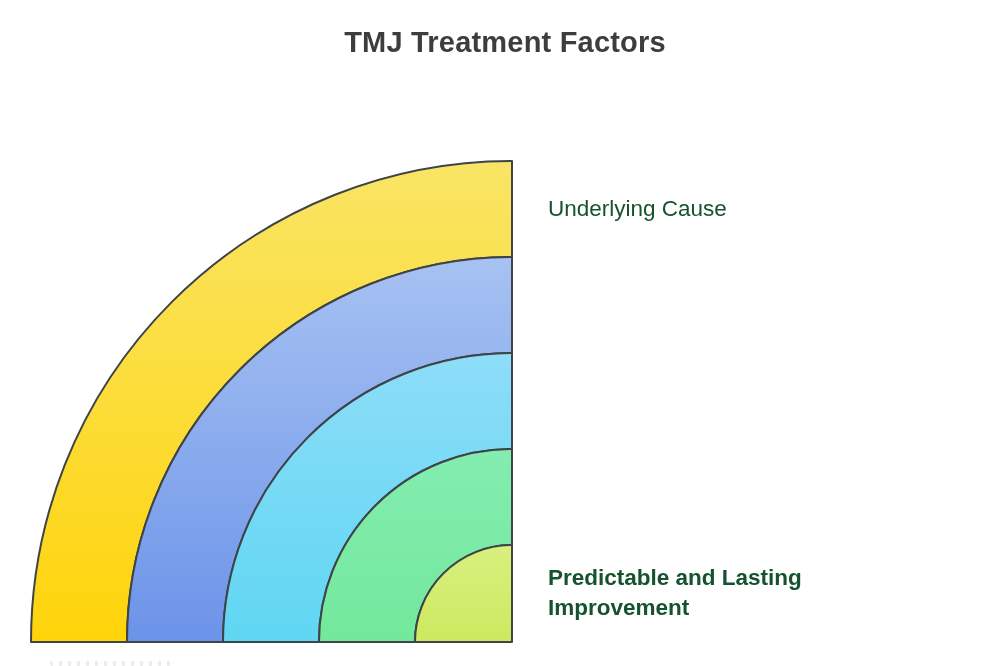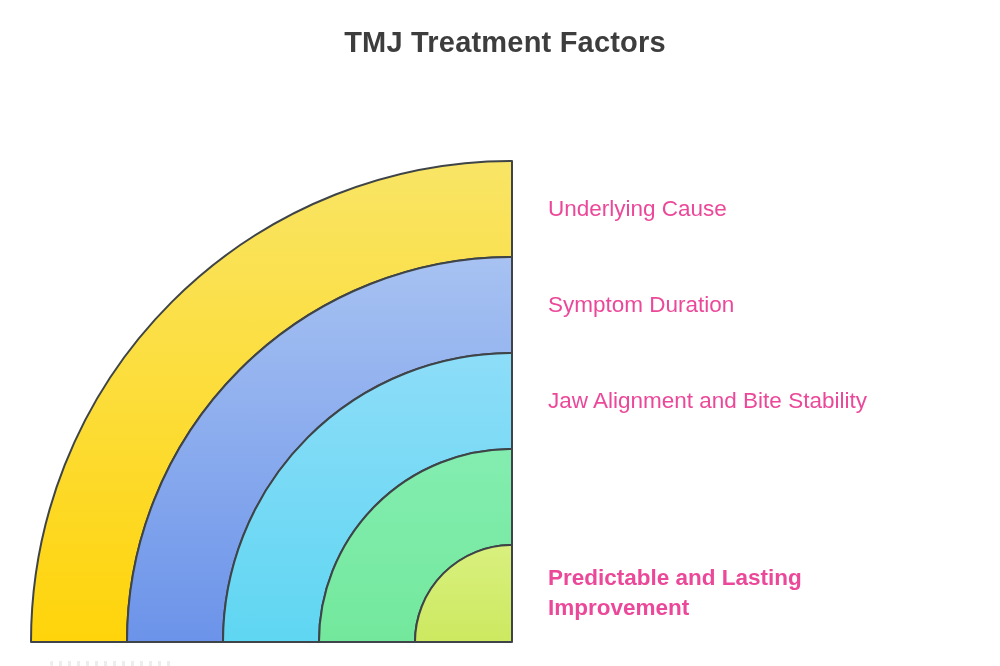--- a/index.html
+++ b/index.html
@@ -32,21 +32,21 @@
     top: 0;
     width: 1000px;
     height: 666px;
   }
   .layer-label {
     position: absolute;
     left: 548px;
     transform: translateY(-50%);
     font-size: 22.5px;
     line-height: 30px;
-    color: #ec4899;
+    color: #14532d;
     white-space: nowrap;
   }
   .layer-label--wrap {
     white-space: normal;
     width: 320px;
     font-weight: bold;
   }
   
   .cutoff-remnant {
     position: absolute;
@@ -95,22 +95,20 @@
       </defs>
       <path d="M 31 642 A 481 481 0 0 1 512 161 L 512 257 A 385 385 0 0 0 127 642 Z" fill="url(#ringGrad0)" stroke="#3e4447" stroke-width="2" stroke-linejoin="round"></path>
       <path d="M 127 642 A 385 385 0 0 1 512 257 L 512 353 A 289 289 0 0 0 223 642 Z" fill="url(#ringGrad1)" stroke="#3e4447" stroke-width="2" stroke-linejoin="round"></path>
       <path d="M 223 642 A 289 289 0 0 1 512 353 L 512 449 A 193 193 0 0 0 319 642 Z" fill="url(#ringGrad2)" stroke="#3e4447" stroke-width="2" stroke-linejoin="round"></path>
       <path d="M 319 642 A 193 193 0 0 1 512 449 L 512 545 A 97 97 0 0 0 415 642 Z" fill="url(#ringGrad3)" stroke="#3e4447" stroke-width="2" stroke-linejoin="round"></path>
       <path d="M 415 642 A 97 97 0 0 1 512 545 L 512 642 Z" fill="url(#ringGrad4)" stroke="#3e4447" stroke-width="2" stroke-linejoin="round"></path>
     </svg>
 
   <div class="layer-label" style="top: 209px;">Underlying Cause</div>
 
-  <div class="layer-label" style="top: 305px;">Symptom Duration</div>
 
-  <div class="layer-label" style="top: 401px;">Jaw Alignment and Bite Stability</div>
 
 
   <div class="layer-label layer-label--wrap" style="top: 593px;">Predictable and Lasting Improvement</div>
 
   <div class="cutoff-remnant"></div>
 
 </div>
 
 </body></html>

